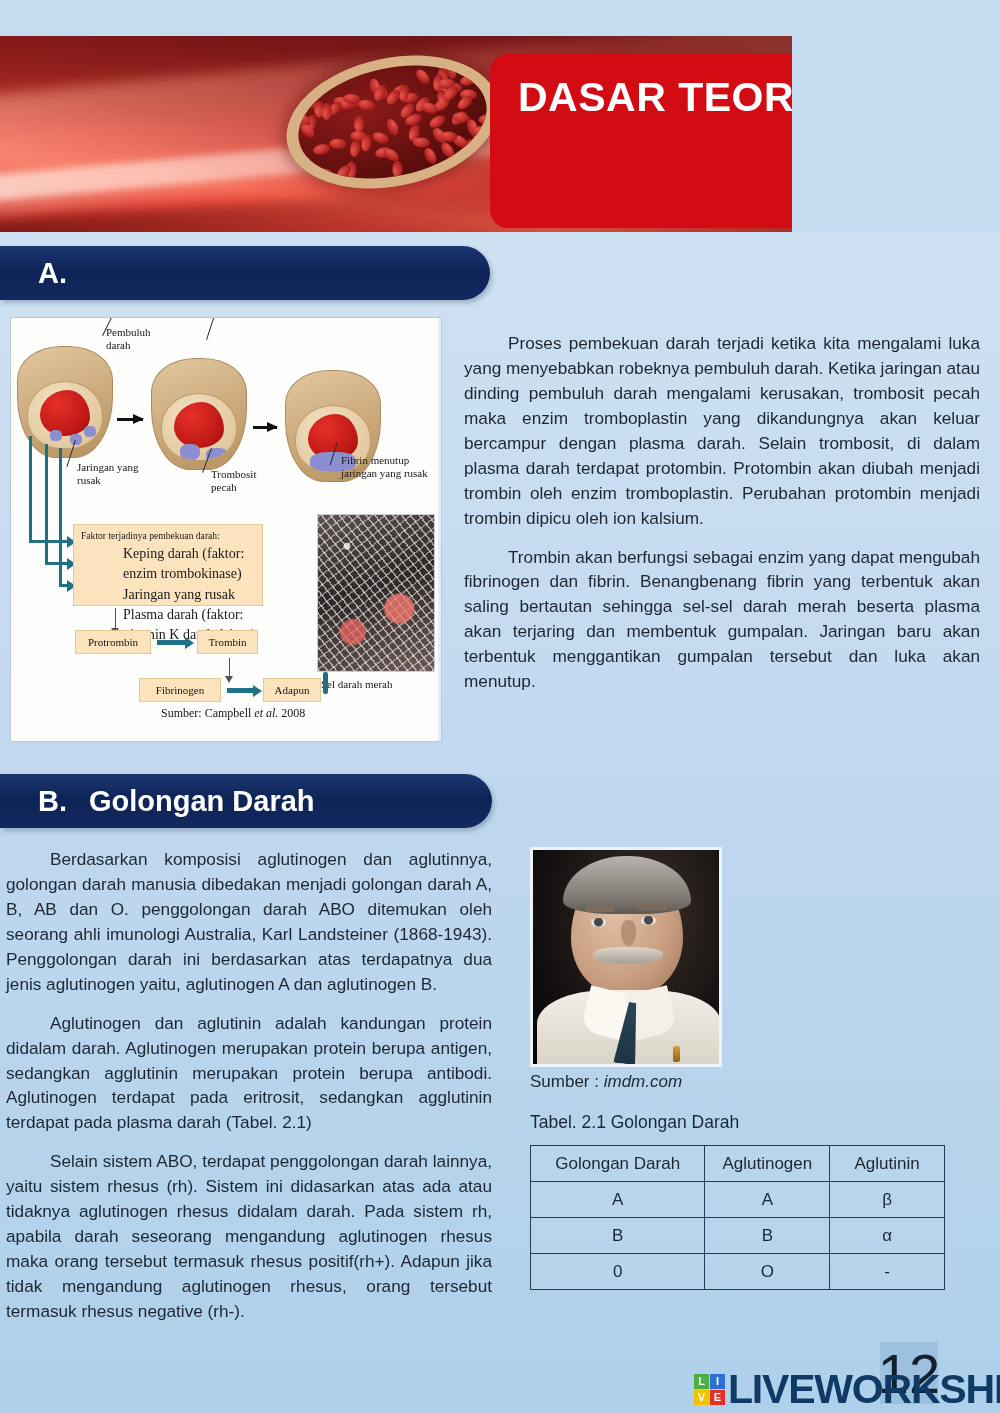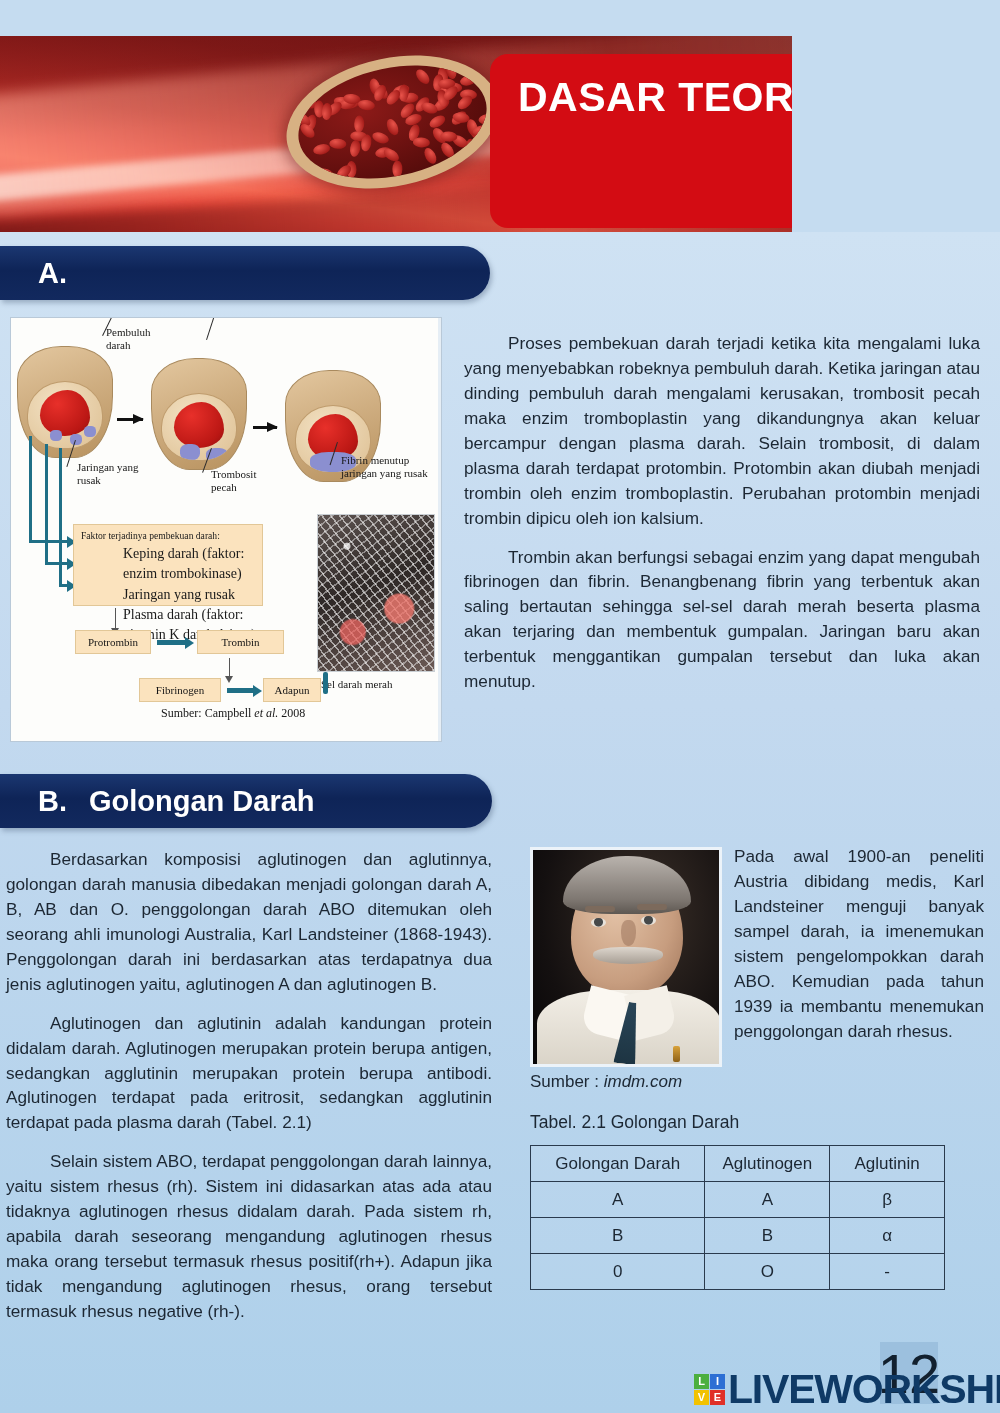--- a/index.html
+++ b/index.html
@@ -452,21 +452,21 @@
     <div class="factbox">
       <div class="fb-title">Faktor terjadinya pembekuan darah:</div>
       <div class="fb-item">Keping darah (faktor: enzim trombokinase)</div>
       <div class="fb-item">Jaringan yang rusak</div>
       <div class="fb-item">Plasma darah (faktor: vitamin K dan kalsium)</div>
     </div>
 
     <div class="thinarrow" style="left:104px; top:290px; height:20px;"></div>
     <div class="fchip" style="left:64px; top:312px; width:76px; height:24px;">Protrombin</div>
     <div class="tealarrow h" style="left:146px; top:322px; width:28px; height:5px;"></div>
-    <div class="fchip" style="left:186px; top:312px; width:87px; height:24px;">Trombin</div>
+    <div class="fchip" style="left:186px; top:312px; width:61px; height:24px;">Trombin</div>
 
     <div class="thinarrow" style="left:218px; top:340px; height:18px;"></div>
     <div class="fchip" style="left:128px; top:360px; width:82px; height:24px;">Fibrinogen</div>
     <div class="tealarrow h" style="left:216px; top:370px; width:26px; height:5px;"></div>
     <div class="fchip" style="left:252px; top:360px; width:58px; height:24px;">Adapun</div>
 
     <div class="tealarrow" style="left:312px; top:354px; width:5px; height:22px; border-radius:2px;"></div>
 
     <div class="fibrin-photo"></div>
 
@@ -501,23 +501,20 @@
     <div class="karl-eye" style="left:108px; top:66px;"></div>
     <div class="karl-nose"></div>
     <div class="karl-mous"></div>
     <div class="karl-coat"></div>
     <div class="karl-collarL"></div>
     <div class="karl-collarR"></div>
     <div class="karl-tie"></div>
     <div class="karl-pin"></div>
   </div>
 
-  <div style="position:absolute; left:734px; top:612px; width:250px;">
-    <p class="para" style="text-indent:0;">Pada awal 1900-an peneliti Austria dibidang medis, Karl Landsteiner menguji banyak sampel darah, ia imenemukan sistem pengelompokkan darah ABO. Kemudian pada tahun 1939 ia membantu menemukan penggolongan darah rhesus.</p>
-  </div>
 
   <div class="src-caption">
     <span>Sumber : </span><i>imdm.com</i>
   </div>
 
   <div class="tbl-title">Tabel. 2.1 Golongan Darah</div>
   <table class="blood-table">
     <thead>
       <tr>
         <th style="width:175px;">Golongan Darah</th>

